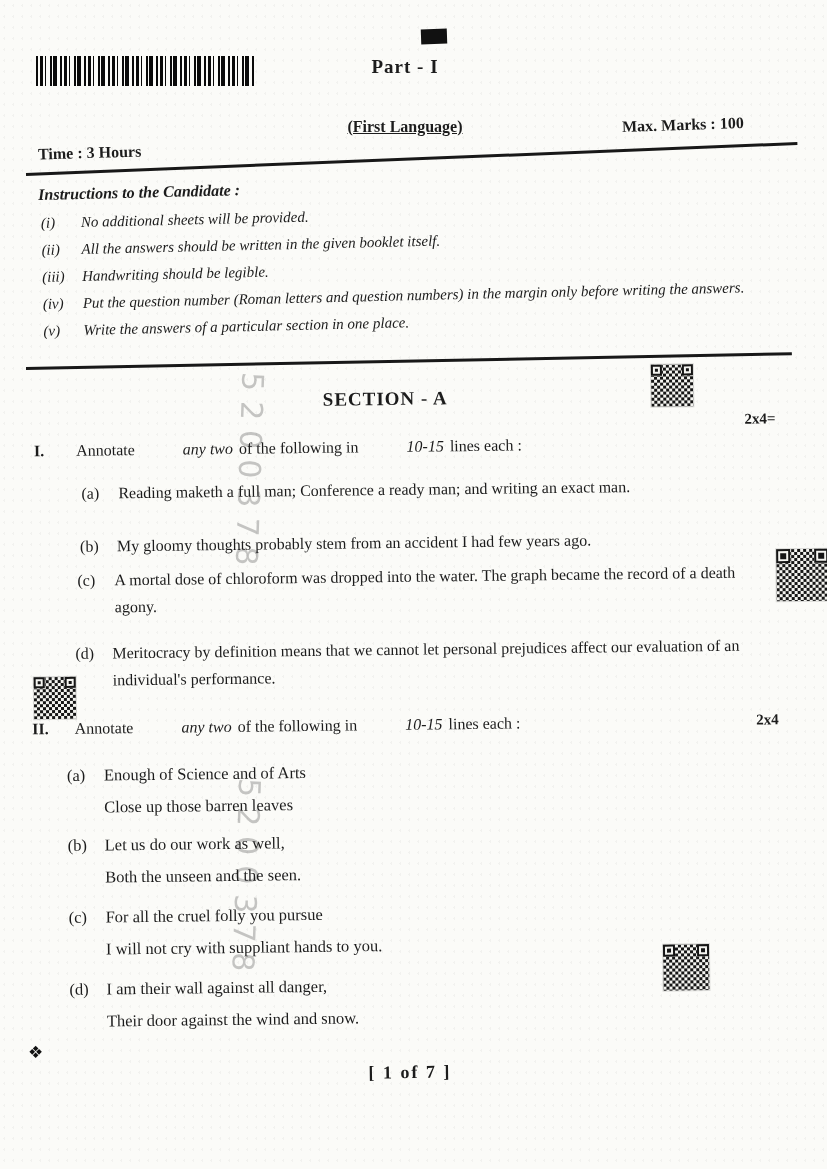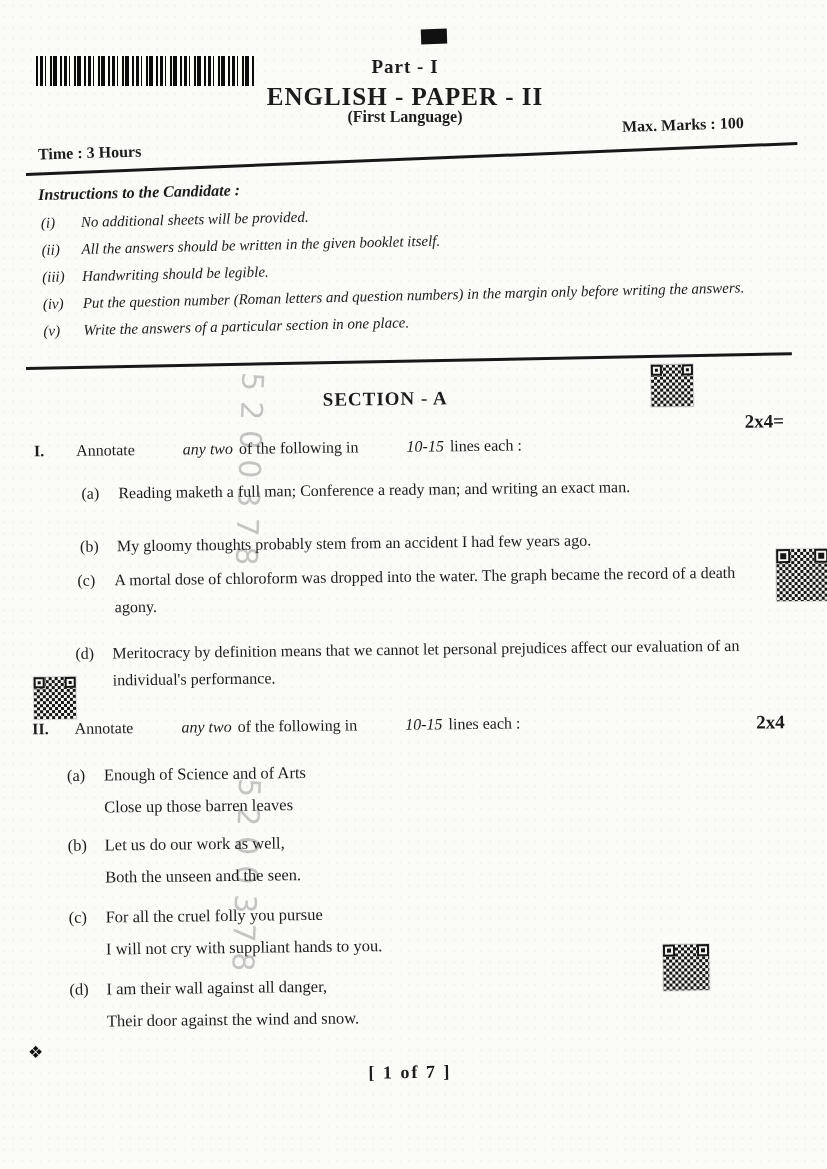--- a/index.html
+++ b/index.html
@@ -51,21 +51,21 @@
   .hdr-time{font-size:16px;transform:rotate(-1.6deg);}
 
   .instructions{width:742px;transform:rotate(-1.35deg);transform-origin:left top;}
   .instructions .ih{font-style:italic;font-weight:bold;font-size:16px;margin-bottom:9px;}
   .instructions .irow{display:flex;font-style:italic;font-size:15px;line-height:20px;margin-bottom:7px;}
   .instructions .inum{flex:0 0 40px;padding-left:2px;}
   .instructions .itx{width:700px;}
 
   .content{transform:rotate(-0.7deg);transform-origin:60px 0;}
   .sec-head{font-size:19px;letter-spacing:1px;}
-  .marks{font-size:19px;}
+  .marks{font-size:15px;}
   .qnum{font-weight:bold;font-size:16px;}
   .stem{font-size:16px;}
   .stem em{padding:0 2px;margin-left:42px;}
   .item{display:flex;font-size:16px;line-height:27px;}
   .ilabel{flex:0 0 37px;}
   .itext{flex:1;}
   .poem .pline{display:block;margin-bottom:4px;}
   .poem{font-size:16.5px;line-height:28px;}
 
   .wm{
@@ -83,22 +83,21 @@
 </head>
 <body>
 
 <div class="page">
 
   <div class="abs blob" style="left:421px;top:29px;width:26px;height:15px;transform:rotate(-2deg);"></div>
 
   <div class="abs barcode" style="left:36px;top:56px;"></div>
 
   <div class="abs ctr b hdr-part" style="left:170px;top:56px;width:470px;">Part - I</div>
-  <div class="abs ctr b hdr-title" style="left:150px;top:83px;width:510px;">ENGLISH - PAPER - II</div>
-  <div class="abs ctr b hdr-sub" style="left:220px;top:108px;width:370px;">(First Language)</div>
+  <div class="abs ctr b hdr-sub" style="left:220px;top:118px;width:370px;text-decoration:underline;">(First Language)</div>
   <div class="abs b hdr-marks" style="left:622px;top:116px;">Max. Marks : 100</div>
   <div class="abs b hdr-time" style="left:38px;top:144px;">Time : 3 Hours</div>
 
   <div class="abs rule" style="left:26px;top:173px;width:772px;transform:rotate(-2.3deg);"></div>
 
   <div class="abs instructions" style="left:38px;top:186px;">
     <div class="ih">Instructions to the Candidate :</div>
 
     <div class="irow">
       <span class="inum">(i)</span>

